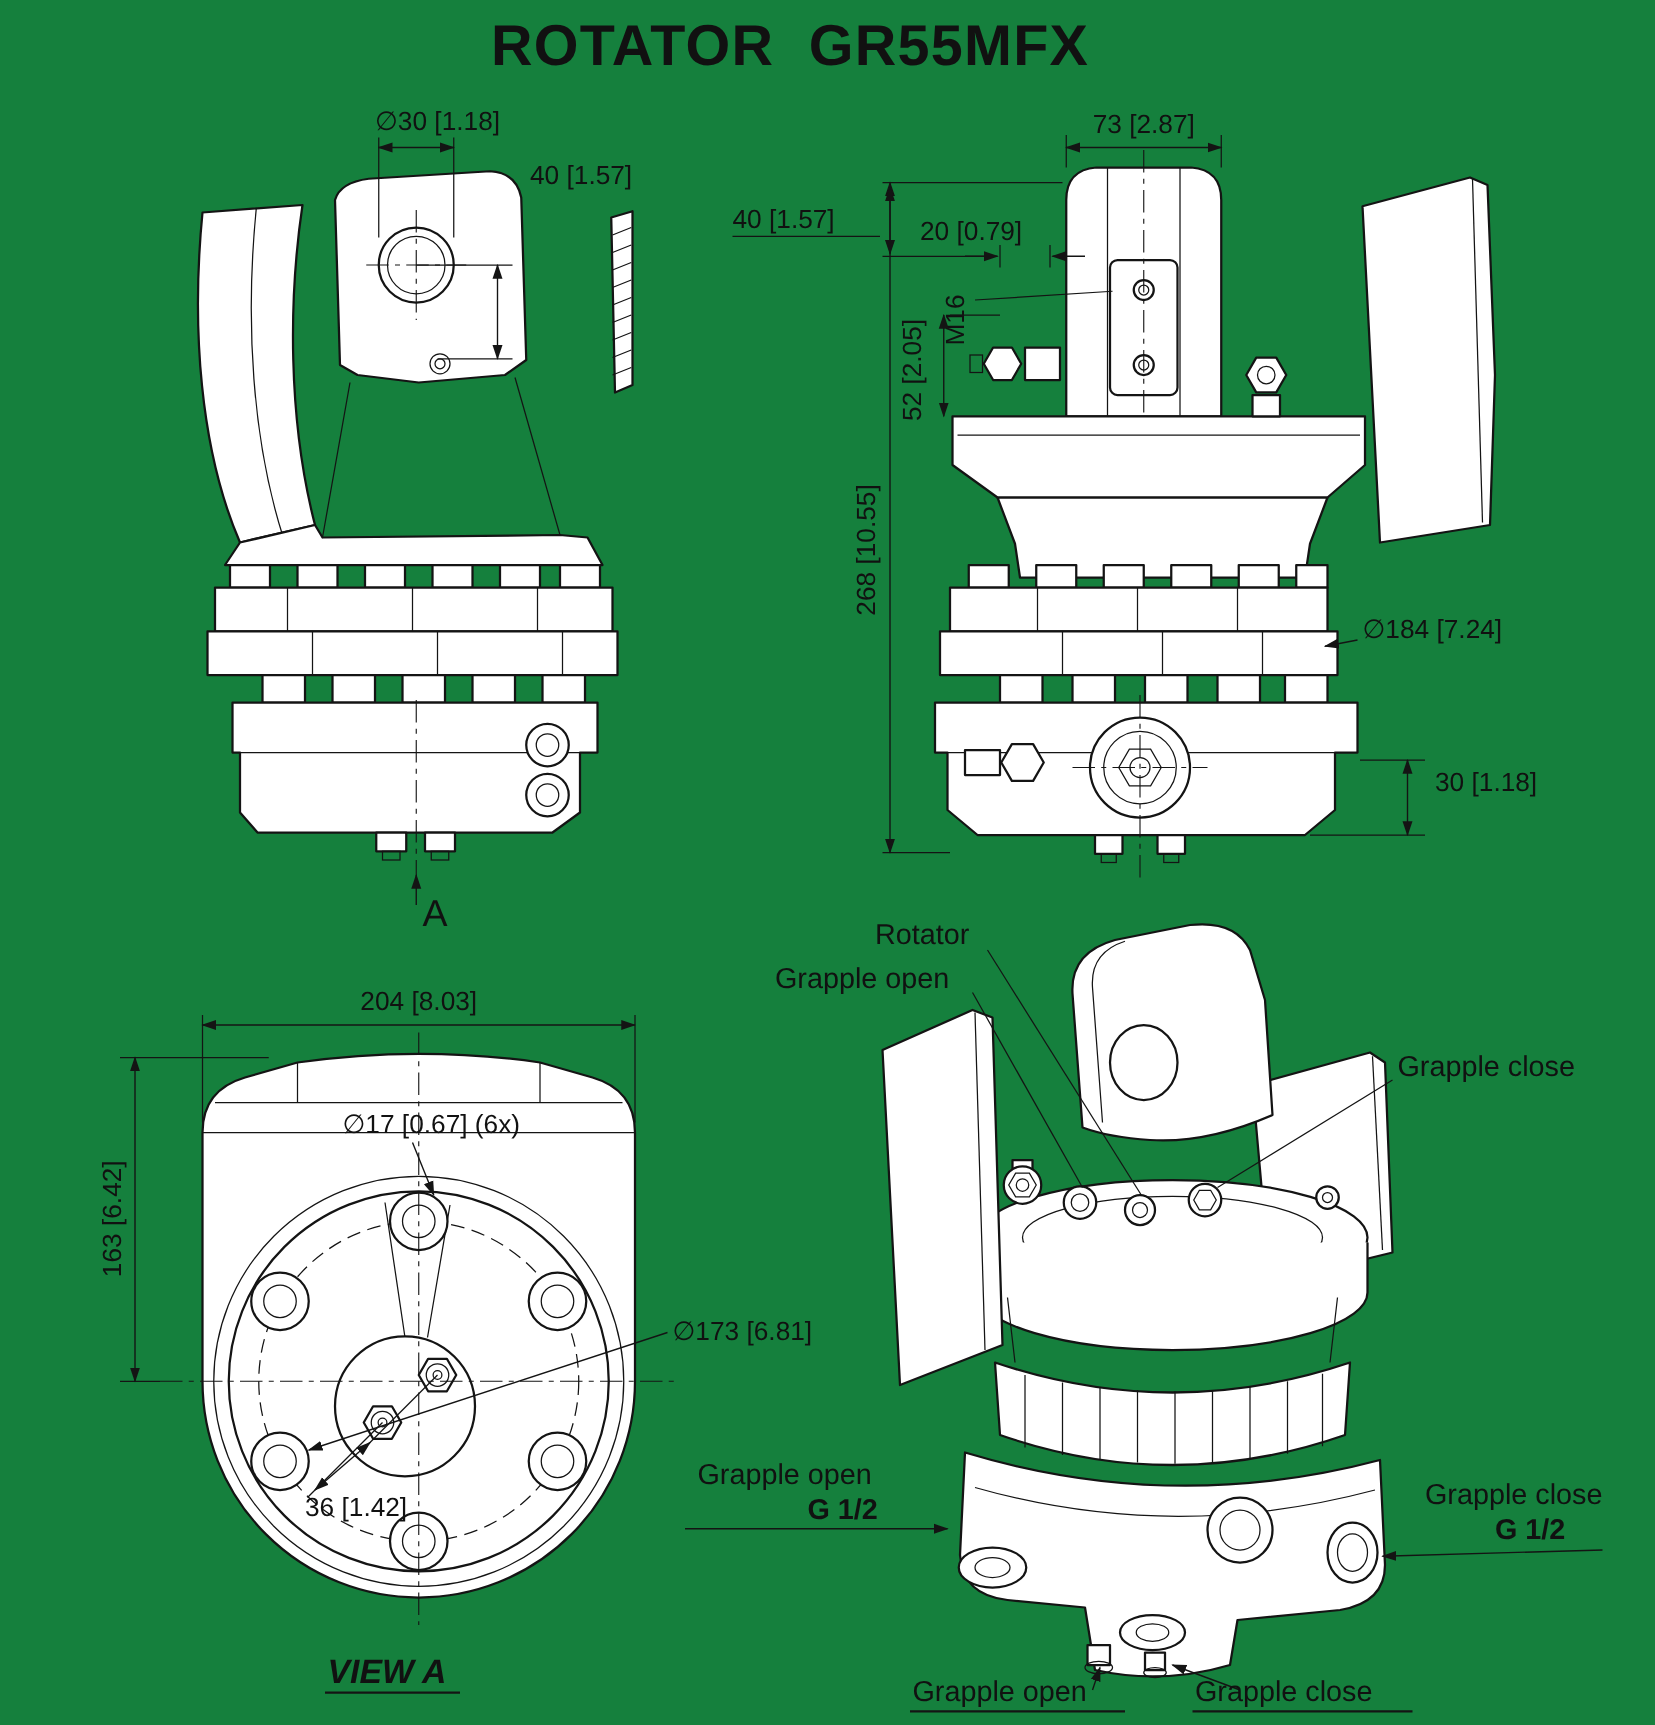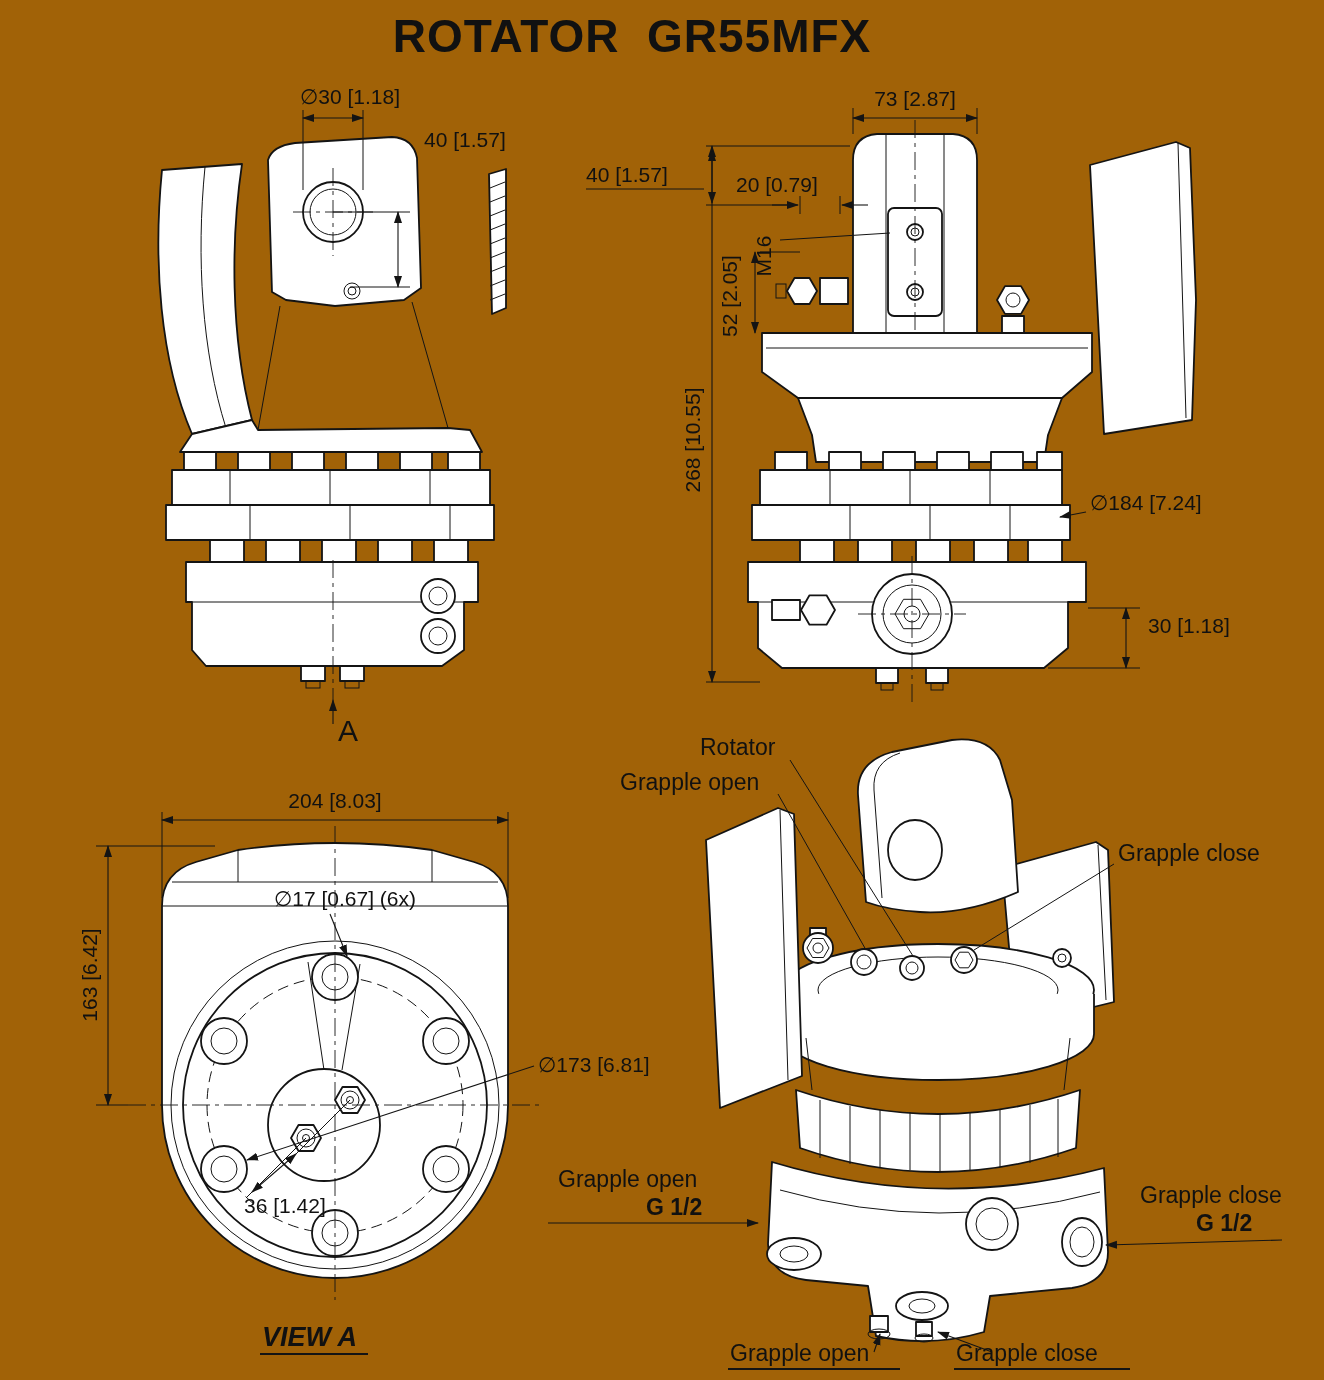--- a/index.html
+++ b/index.html
@@ -1,17 +1,17 @@
 <!DOCTYPE html>
 <html><head>
 <meta charset="utf-8">
 <title>ROTATOR GR55MFX</title>
 <style>
   html,body{margin:0;padding:0;background:#fff;}
-  .sheet{position:relative;width:1324px;height:1380px;background:#a16207;font-family:"Liberation Sans",sans-serif;overflow:hidden;}
+  .sheet{position:relative;width:1324px;height:1380px;background:#15803d;font-family:"Liberation Sans",sans-serif;overflow:hidden;}
   svg{display:block;}
   
   .o  {fill:#fff;stroke:#141414;stroke-width:1.8;stroke-linejoin:round;}
   .on {fill:none;stroke:#141414;stroke-width:1.8;stroke-linejoin:round;}
   .t  {fill:none;stroke:#141414;stroke-width:1;}
   .d  {fill:none;stroke:#141414;stroke-width:1.1;}
   .cl {fill:none;stroke:#141414;stroke-width:.9;stroke-dasharray:18 5 4 5;}
   .bc {fill:none;stroke:#141414;stroke-width:1;stroke-dasharray:11 6;}
   text{fill:#111;font-family:"Liberation Sans",sans-serif;}
   .dim{font-size:21px;}

